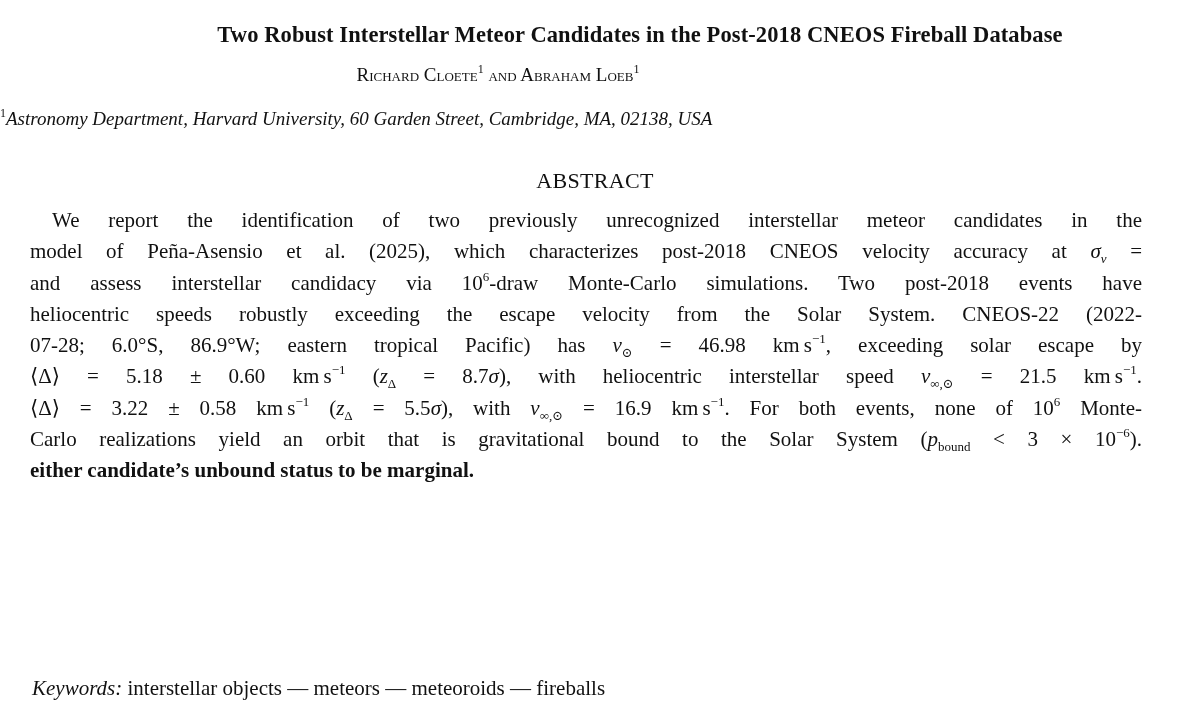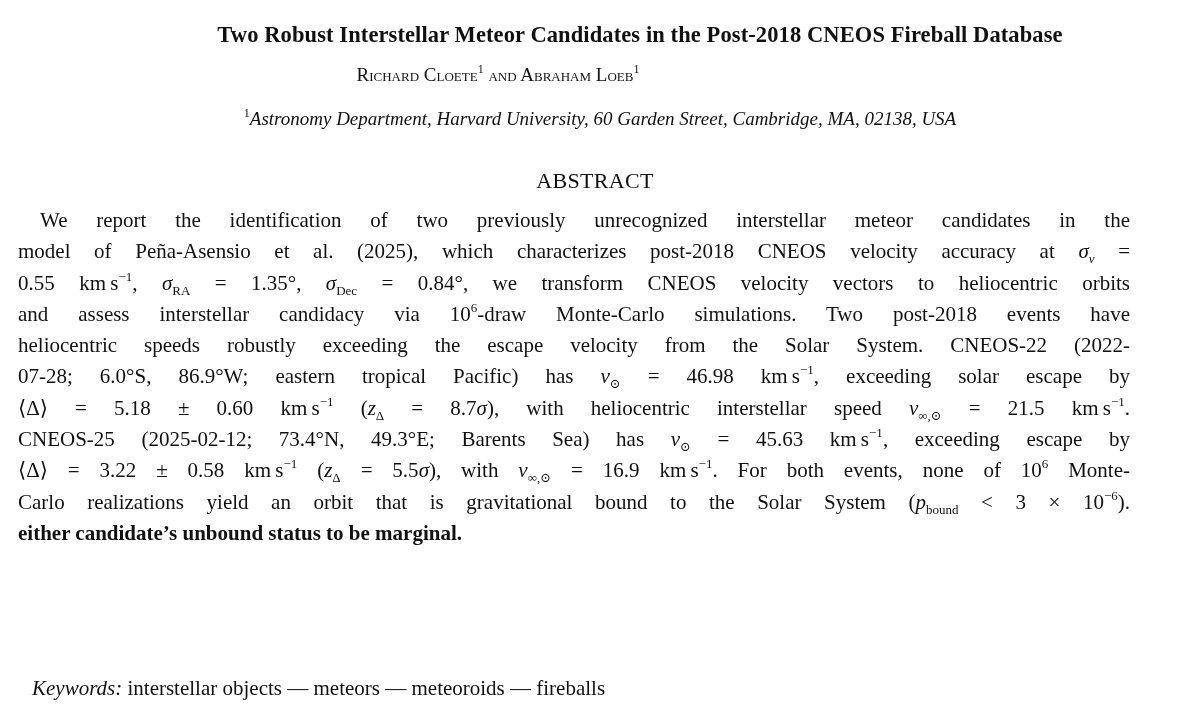--- a/index.html
+++ b/index.html
@@ -41,37 +41,36 @@
       font-size: 12px;
       font-variant: normal;
       vertical-align: 8px;
       line-height: 0;
     }
     .affil {
       position: absolute;
       left: 0;
       width: 1200px;
       top: 108px;
-      text-align: center;
       font-size: 19px;
       white-space: nowrap;
     }
     .affil .it { font-style: italic; }
     .abstract-heading {
       position: absolute;
       left: 8px;
       width: 1174px;
       top: 168px;
       text-align: center;
       font-size: 22px;
       letter-spacing: 0.3px;
     }
     .abstract-body {
       position: absolute;
-      left: 18px;
+      left: 30px;
       width: 1112px;
       top: 205px;
       font-size: 21px;
       line-height: 31.3px;
     }
     .line {
       display: block;
       white-space: nowrap;
       text-align: justify;
       text-align-last: justify;
@@ -110,26 +109,24 @@
 
 <div class="affil">
   <sup>1</sup><span class="it">Astronomy Department, Harvard University, 60 Garden Street, Cambridge, MA, 02138, USA</span>
 </div>
 
 <div class="abstract-heading">ABSTRACT</div>
 
 <div class="abstract-body">
   <span class="line indent">We report the identification of two previously unrecognized interstellar meteor candidates in the</span>
   <span class="line">model of Peña-Asensio et al. (2025), which characterizes post-2018 CNEOS velocity accuracy at <i class="m">σ</i><sub class="m"><i>v</i></sub> =</span>
-  <span class="line">0.55 km s<sup class="m">−1</sup>, <i class="m">σ</i><sub class="m">RA</sub> = 1.35°, <i class="m">σ</i><sub class="m">Dec</sub> = 0.84°, we transform CNEOS velocity vectors to heliocentric orbits</span>
   <span class="line">and assess interstellar candidacy via 10<sup class="m">6</sup>-draw Monte-Carlo simulations. Two post-2018 events have</span>
   <span class="line">heliocentric speeds robustly exceeding the escape velocity from the Solar System. CNEOS-22 (2022-</span>
   <span class="line">07-28; 6.0°S, 86.9°W; eastern tropical Pacific) has <i class="m">v</i><sub class="m">⊙</sub> = 46.98 km s<sup class="m">−1</sup>, exceeding solar escape by</span>
   <span class="line">⟨Δ⟩ = 5.18 ± 0.60 km s<sup class="m">−1</sup> (<i class="m">z</i><sub class="m">Δ</sub> = 8.7<i class="m">σ</i>), with heliocentric interstellar speed <i class="m">v</i><sub class="m">∞,⊙</sub> = 21.5 km s<sup class="m">−1</sup>.</span>
-  <span class="line">CNEOS-25 (2025-02-12; 73.4°N, 49.3°E; Barents Sea) has <i class="m">v</i><sub class="m">⊙</sub> = 45.63 km s<sup class="m">−1</sup>, exceeding escape by</span>
   <span class="line">⟨Δ⟩ = 3.22 ± 0.58 km s<sup class="m">−1</sup> (<i class="m">z</i><sub class="m">Δ</sub> = 5.5<i class="m">σ</i>), with <i class="m">v</i><sub class="m">∞,⊙</sub> = 16.9 km s<sup class="m">−1</sup>. For both events, none of 10<sup class="m">6</sup> Monte-</span>
   <span class="line">Carlo realizations yield an orbit that is gravitational bound to the Solar System (<i class="m">p</i><sub class="m">bound</sub> &lt; 3 × 10<sup class="m">−6</sup>).</span>
   <span class="line last">either candidate’s unbound status to be marginal.</span>
 </div>
 
 <div class="keywords">
   <span class="kw-label">Keywords:</span>
   <span id="kw-list">interstellar objects — meteors — meteoroids — fireballs</span>
 </div>
 

